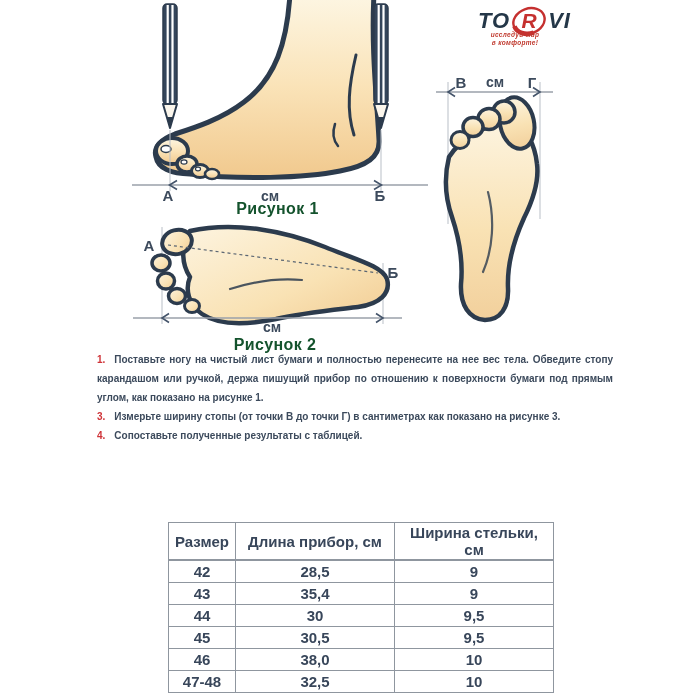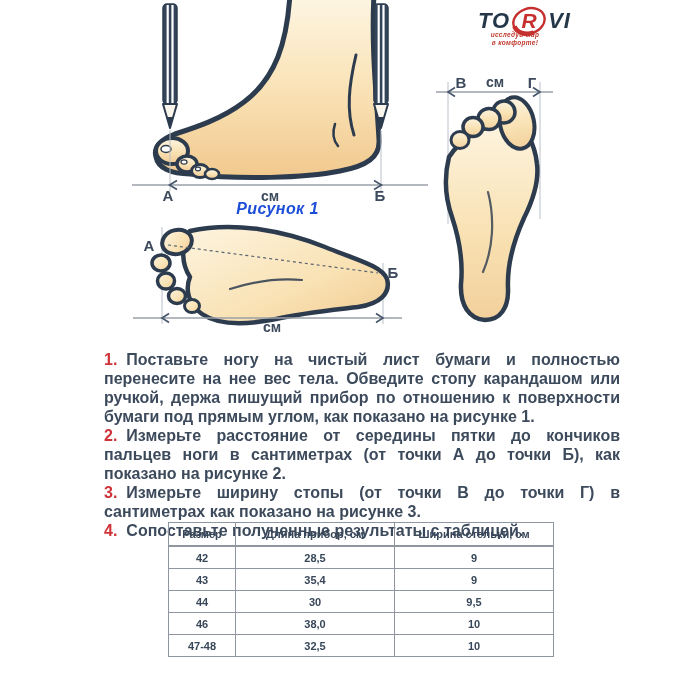--- a/index.html
+++ b/index.html
@@ -14,31 +14,31 @@
   
   .logo { position:absolute; left:478px; top:3px; width:130px; height:45px; }
   .logo-row { display:flex; align-items:center; }
   .logo-word { font-size:22px; font-style:italic; font-weight:800; letter-spacing:1px; color:#243748; }
   .logo-tagline { position:absolute; left:6px; top:28px; width:62px; text-align:center;
                   font-size:6.5px; line-height:7.5px; color:#c0392e; font-style:italic;
                   font-weight:700; letter-spacing:0.3px; }
 
   
   .caption { position:absolute; text-align:center; font-size:16px; font-weight:700;
-             color:#1d4ed8; letter-spacing:0.4px;font-style:italic; }
-
-  
-  .instructions { position:absolute; left:104px; top:350px; width:516px;
-                  color:#3c4a5c; font-size:16px; line-height:19px; font-weight:700; }
+             color:#14532d; letter-spacing:0.4px; }
+
+  
+  .instructions { position:absolute; left:97px; top:350px; width:516px;
+                  color:#3c4a5c; font-size:10px; line-height:19px; font-weight:700; }
   .instructions p { margin:0; text-align:justify; }
   .num { color:#cf3338; margin-right:9px; }
 
   
   .size-table { position:absolute; left:168px; top:522px; border-collapse:collapse;
-                font-size:11px; color:#38465a; font-weight:700; table-layout:fixed; }
+                font-size:15px; color:#38465a; font-weight:700; table-layout:fixed; }
   .size-table th, .size-table td { border:1.5px solid #8f969f; text-align:center;
                 padding:1px 6px; height:19px; }
   .size-table th { height:20px; border-bottom-width:2px; }
   .col-size { width:54px; } .col-len { width:146px; } .col-wid { width:146px; }
 </style>
 </head>
 <body>
 
 <div class="page">
 
@@ -139,20 +139,21 @@
     </g>
 
     <line x1="38" y1="28" x2="248" y2="56" stroke="#5a6572" stroke-width="1.2" stroke-dasharray="3,3"></line>
     <line x1="3" y1="101" x2="272" y2="101" stroke="#9aa1aa" stroke-width="1.3"></line>
     <path d="M39,96.5 L32,101 L39,105.5" fill="none" stroke="#44546a" stroke-width="1.6"></path>
     <path d="M246,96.5 L253,101 L246,105.5" fill="none" stroke="#44546a" stroke-width="1.6"></path>
     <text x="19" y="34" text-anchor="middle" font-size="15">А</text>
     <text x="263" y="61" text-anchor="middle" font-size="15">Б</text>
     <text x="142" y="115" text-anchor="middle" font-size="14">см</text>
   </svg>
+  <div class="caption" style="left:130px; top:336px; width:290px;">Рисунок 2</div>
 
   <svg class="abs" style="left:433px; top:74px;" width="130" height="252" viewBox="0 0 130 252">
     <defs>
       <linearGradient id="skin3" x1="0" y1="0" x2="0" y2="1">
         <stop offset="0" stop-color="#fdf4e0"></stop>
         <stop offset="0.55" stop-color="#f9e2b4"></stop>
         <stop offset="1" stop-color="#f2d09c"></stop>
       </linearGradient>
     </defs>
 
@@ -176,23 +177,20 @@
       <ellipse cx="40" cy="53" rx="10" ry="9.5" fill="url(#skin3)" stroke="#2c3b4d" stroke-width="3.5"></ellipse>
       <ellipse cx="27" cy="66" rx="9" ry="8.5" fill="url(#skin3)" stroke="#2c3b4d" stroke-width="3"></ellipse>
     </g>
   </svg>
 
   <div class="instructions">
     <p>
       <span class="num">1.</span><span>Поставьте ногу на чистый лист бумаги и полностью перенесите на нее вес тела. Обведите стопу карандашом или ручкой, держа пишущий прибор по отношению к поверхности бумаги под прямым углом, как показано на рисунке 1.</span>
     </p>
     <p>
-      <span class="num">2.</span><span>Измерьте расстояние от середины пятки до кончиков пальцев ноги в сантиметрах (от точки А до точки Б), как показано на рисунке 2.</span>
-    </p>
-    <p>
       <span class="num">3.</span><span>Измерьте ширину стопы (от точки В до точки Г) в сантиметрах как показано на рисунке 3.</span>
     </p>
     <p>
       <span class="num">4.</span><span>Сопоставьте полученные результаты с таблицей.</span>
     </p>
   </div>
 
   <table class="size-table">
     <thead>
       <tr>
@@ -211,20 +209,25 @@
         <td>43</td>
         <td>35,4</td>
         <td>9</td>
       </tr>
       <tr>
         <td>44</td>
         <td>30</td>
         <td>9,5</td>
       </tr>
       <tr>
+        <td>45</td>
+        <td>30,5</td>
+        <td>9,5</td>
+      </tr>
+      <tr>
         <td>46</td>
         <td>38,0</td>
         <td>10</td>
       </tr>
       <tr>
         <td>47-48</td>
         <td>32,5</td>
         <td>10</td>
       </tr>
     </tbody>

